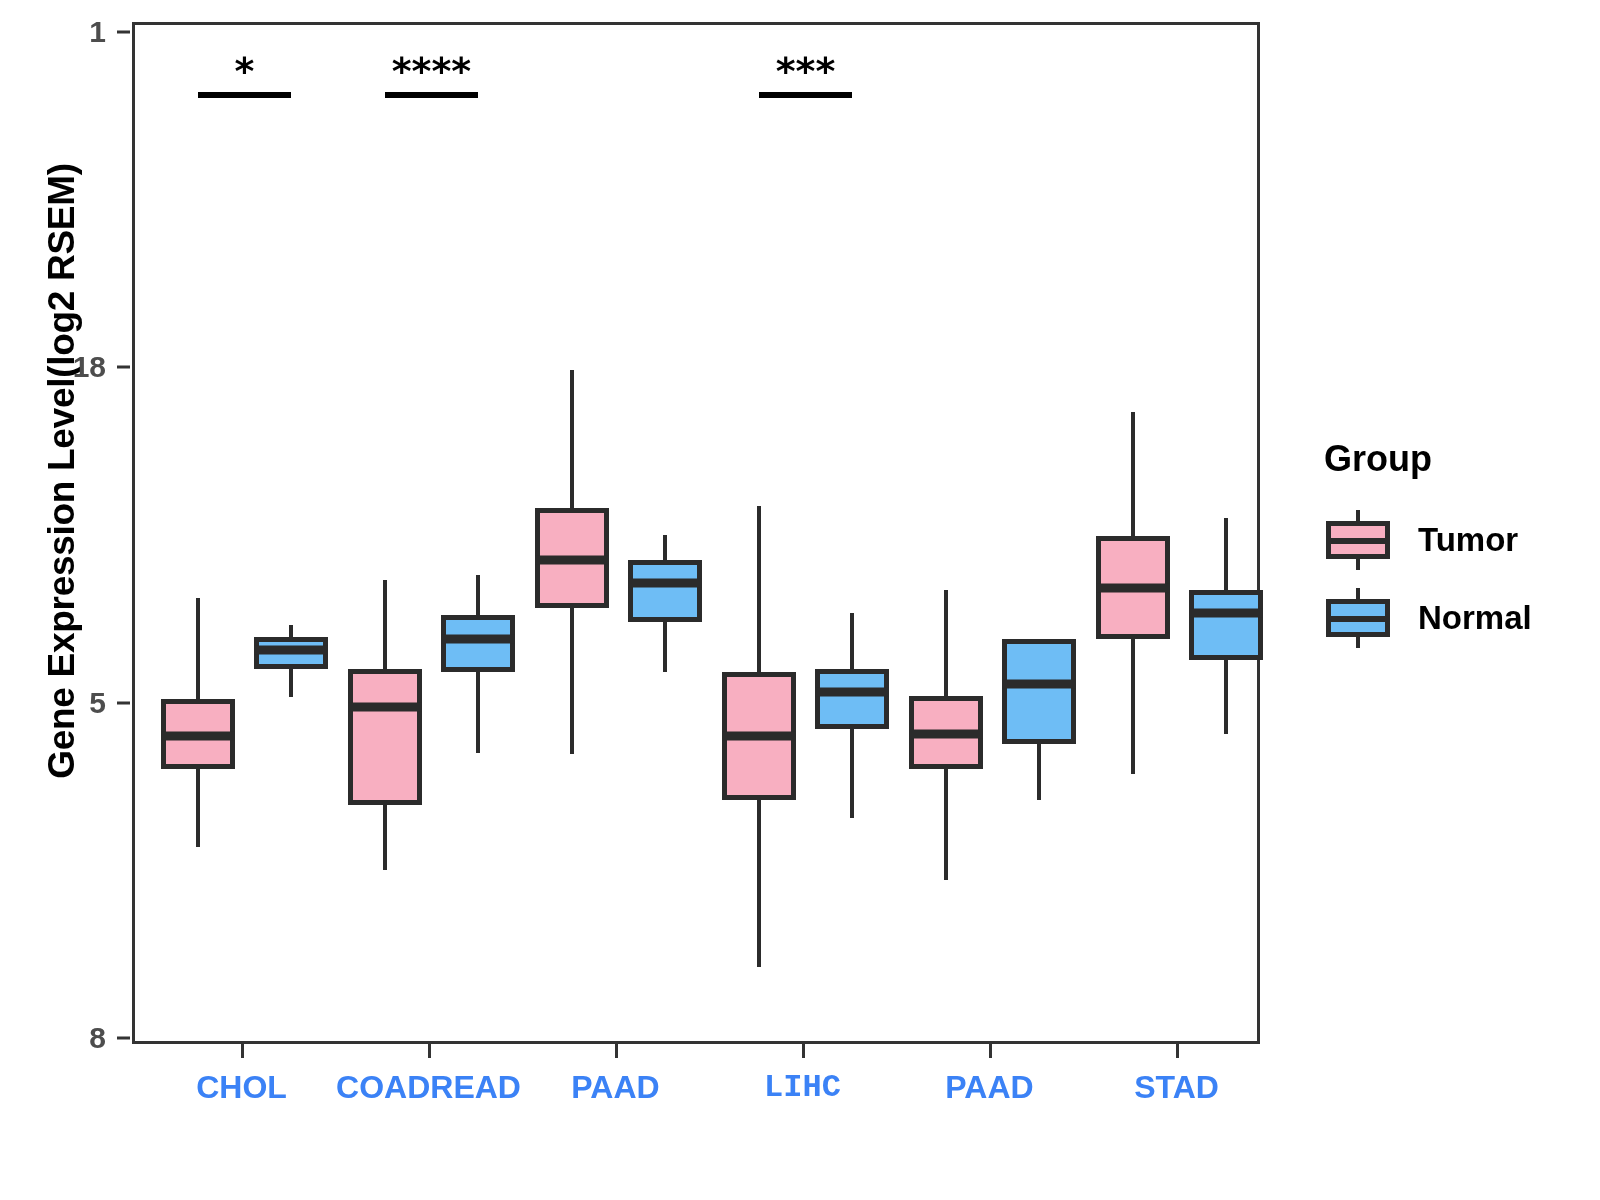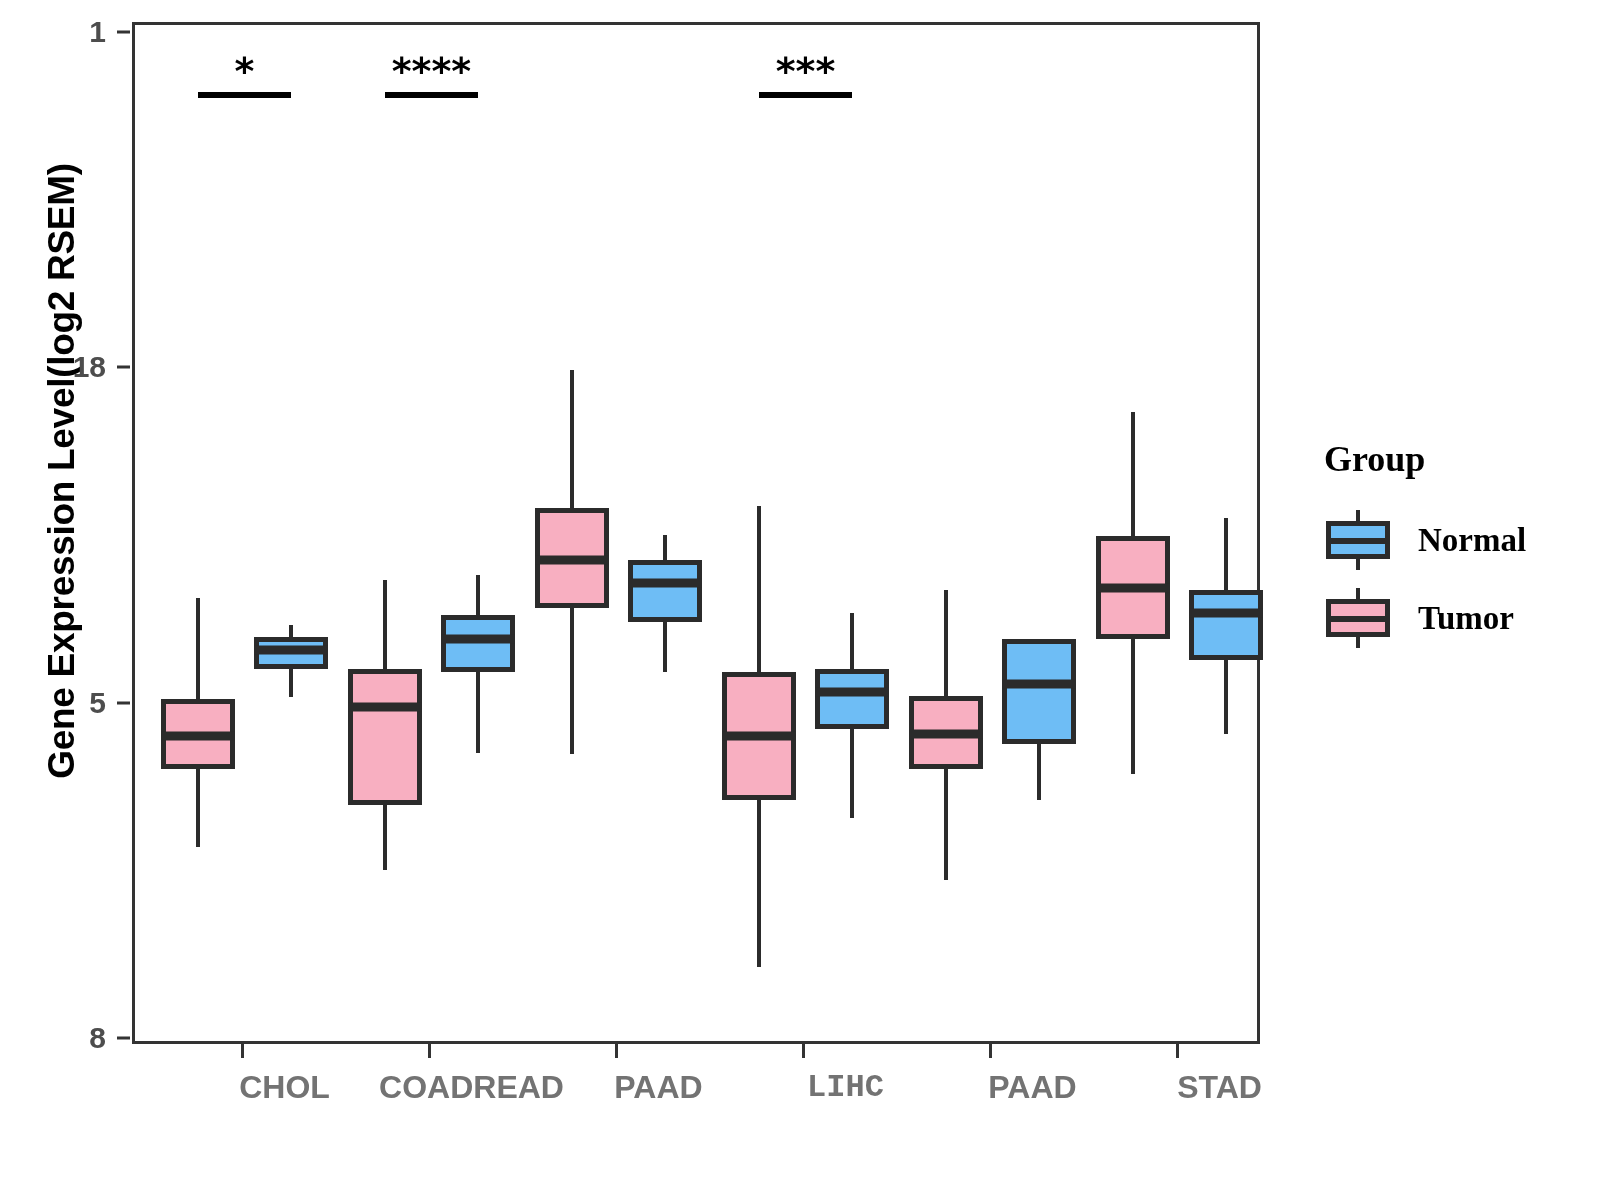--- a/index.html
+++ b/index.html
@@ -40,25 +40,24 @@
   }
   .xtick-mark{
     position:absolute;
     width:3px;height:14px;
     background:#333;
   }
   .xtick-label{
     position:absolute;
     font-size:32px;
     font-weight:bold;
-    color:#737373;
+    color:#3b82f6;
     text-align:center;
     transform:translateX(-50%);
     white-space:nowrap;
-    margin-left:43px;
   }
 
   
   #panel{
     position:absolute;
     left:132px; top:22px;
     width:1128px; height:1022px;
     border:3px solid #333;
     box-sizing:border-box;
     background:#fff;
@@ -78,21 +77,21 @@
     font-weight:bold;
     color:#000;
     text-align:center;
     transform:translateX(-50%);
     white-space:nowrap;
     line-height:1;
     font-family:"DejaVu Sans",sans-serif;
   }
 
   
-  #legend{position:absolute;left:1322px;top:438px;width:270px;font-family:Liberation Serif, serif;}
+  #legend{position:absolute;left:1322px;top:438px;width:270px;}
   .legend-title{font-size:36px;font-weight:bold;color:#000;margin:0 0 24px 2px;}
   .legend-row{display:flex;align-items:center;height:72px;margin-bottom:6px;}
   .legend-key{position:relative;width:72px;height:72px;flex:none;}
   .lk-vline{position:absolute;left:50%;top:6px;width:4px;height:60px;background:#2b2b2b;transform:translateX(-50%);}
   .lk-box{position:absolute;left:4px;top:17px;width:64px;height:38px;border:5px solid #2b2b2b;box-sizing:border-box;}
   .lk-med{position:absolute;left:4px;top:34px;width:64px;height:6px;background:#2b2b2b;}
   .legend-label{font-size:33px;font-weight:bold;color:#000;margin-left:24px;white-space:nowrap;}
 </style>
 </head>
 <body>
@@ -172,29 +171,29 @@
         <div class="sig-star" style="left: 670.5px; top: 27.0067px;">***</div>
       </div>
   </div>
 
   <div id="legend">
     <div class="legend-title">Group</div>
     <div id="legend-rows">
         <div class="legend-row">
           <div class="legend-key">
             <div class="lk-vline"></div>
+            <div class="lk-box" style="background: rgb(248, 175, 193);"></div>
+            <div class="lk-med"></div>
+          </div>
+          <div class="legend-label">Tumor</div>
+        </div>
+        <div class="legend-row">
+          <div class="legend-key">
+            <div class="lk-vline"></div>
             <div class="lk-box" style="background: rgb(110, 189, 245);"></div>
             <div class="lk-med"></div>
           </div>
           <div class="legend-label">Normal</div>
-        </div>
-        <div class="legend-row">
-          <div class="legend-key">
-            <div class="lk-vline"></div>
-            <div class="lk-box" style="background: rgb(248, 175, 193);"></div>
-            <div class="lk-med"></div>
-          </div>
-          <div class="legend-label">Tumor</div>
         </div>
       </div>
   </div>
 
 </div>
 
 </body></html>

